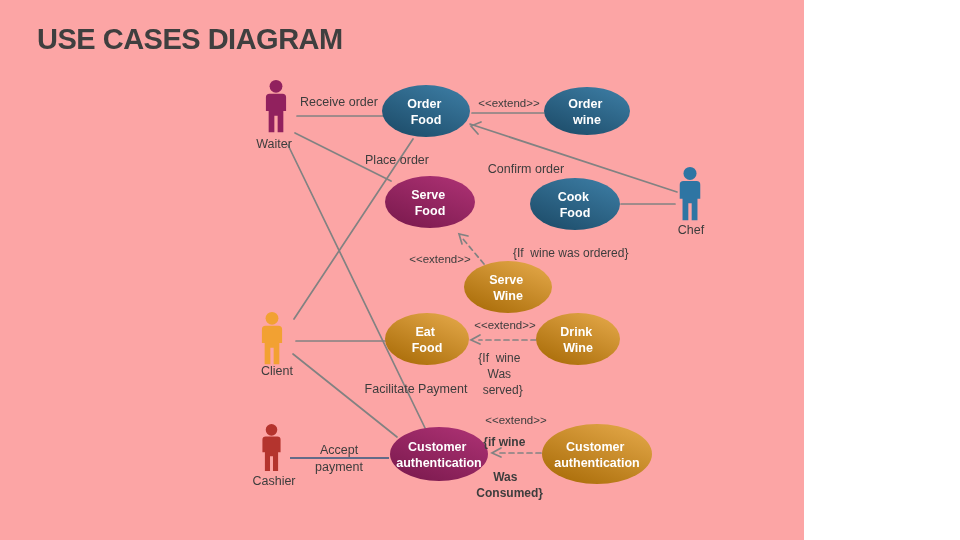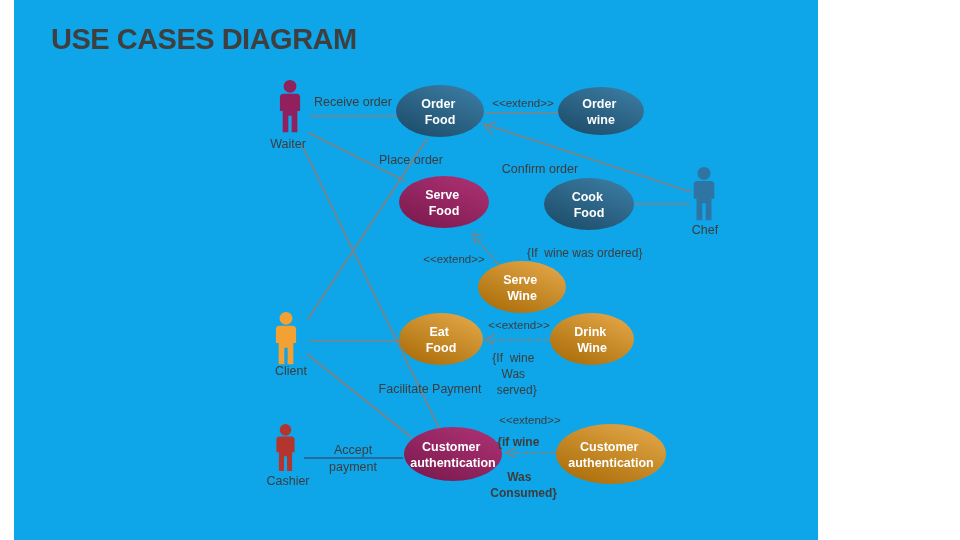--- a/index.html
+++ b/index.html
@@ -1,17 +1,17 @@
 <!DOCTYPE html>
 <html><head>
 <meta charset="utf-8">
 <style>
   html,body{margin:0;padding:0;background:#ffffff;}
-  .stage{width:804px;height:540px;position:relative;background:#0ea5e9;overflow:hidden;
-         font-family:"Liberation Sans", sans-serif;margin-left:14px;}
+  .stage{width:804px;height:540px;position:relative;background:#fca5a5;overflow:hidden;
+         font-family:"Liberation Sans", sans-serif;}
   svg{display:block;}
   .title-text{font-family:"Liberation Sans", sans-serif;font-size:29px;font-weight:bold;letter-spacing:-0.5px;}
   .uc-label{font-family:"Liberation Sans", sans-serif;font-size:12.5px;font-weight:bold;fill:#ffffff;text-anchor:middle;}
   .edge-label-mid{font-family:"Liberation Sans", sans-serif;font-size:12.5px;text-anchor:middle;}
   .extend-label{font-family:"Liberation Sans", sans-serif;font-size:11.5px;text-anchor:middle;white-space:pre;}
   .cond-label{font-family:"Liberation Sans", sans-serif;font-size:12px;white-space:pre;}
   .cond-label-mid{font-family:"Liberation Sans", sans-serif;font-size:12px;text-anchor:middle;white-space:pre;}
   .cond-bold{font-weight:bold;}
   .actor-label{font-family:"Liberation Sans", sans-serif;font-size:12.5px;text-anchor:middle;}
 </style>

